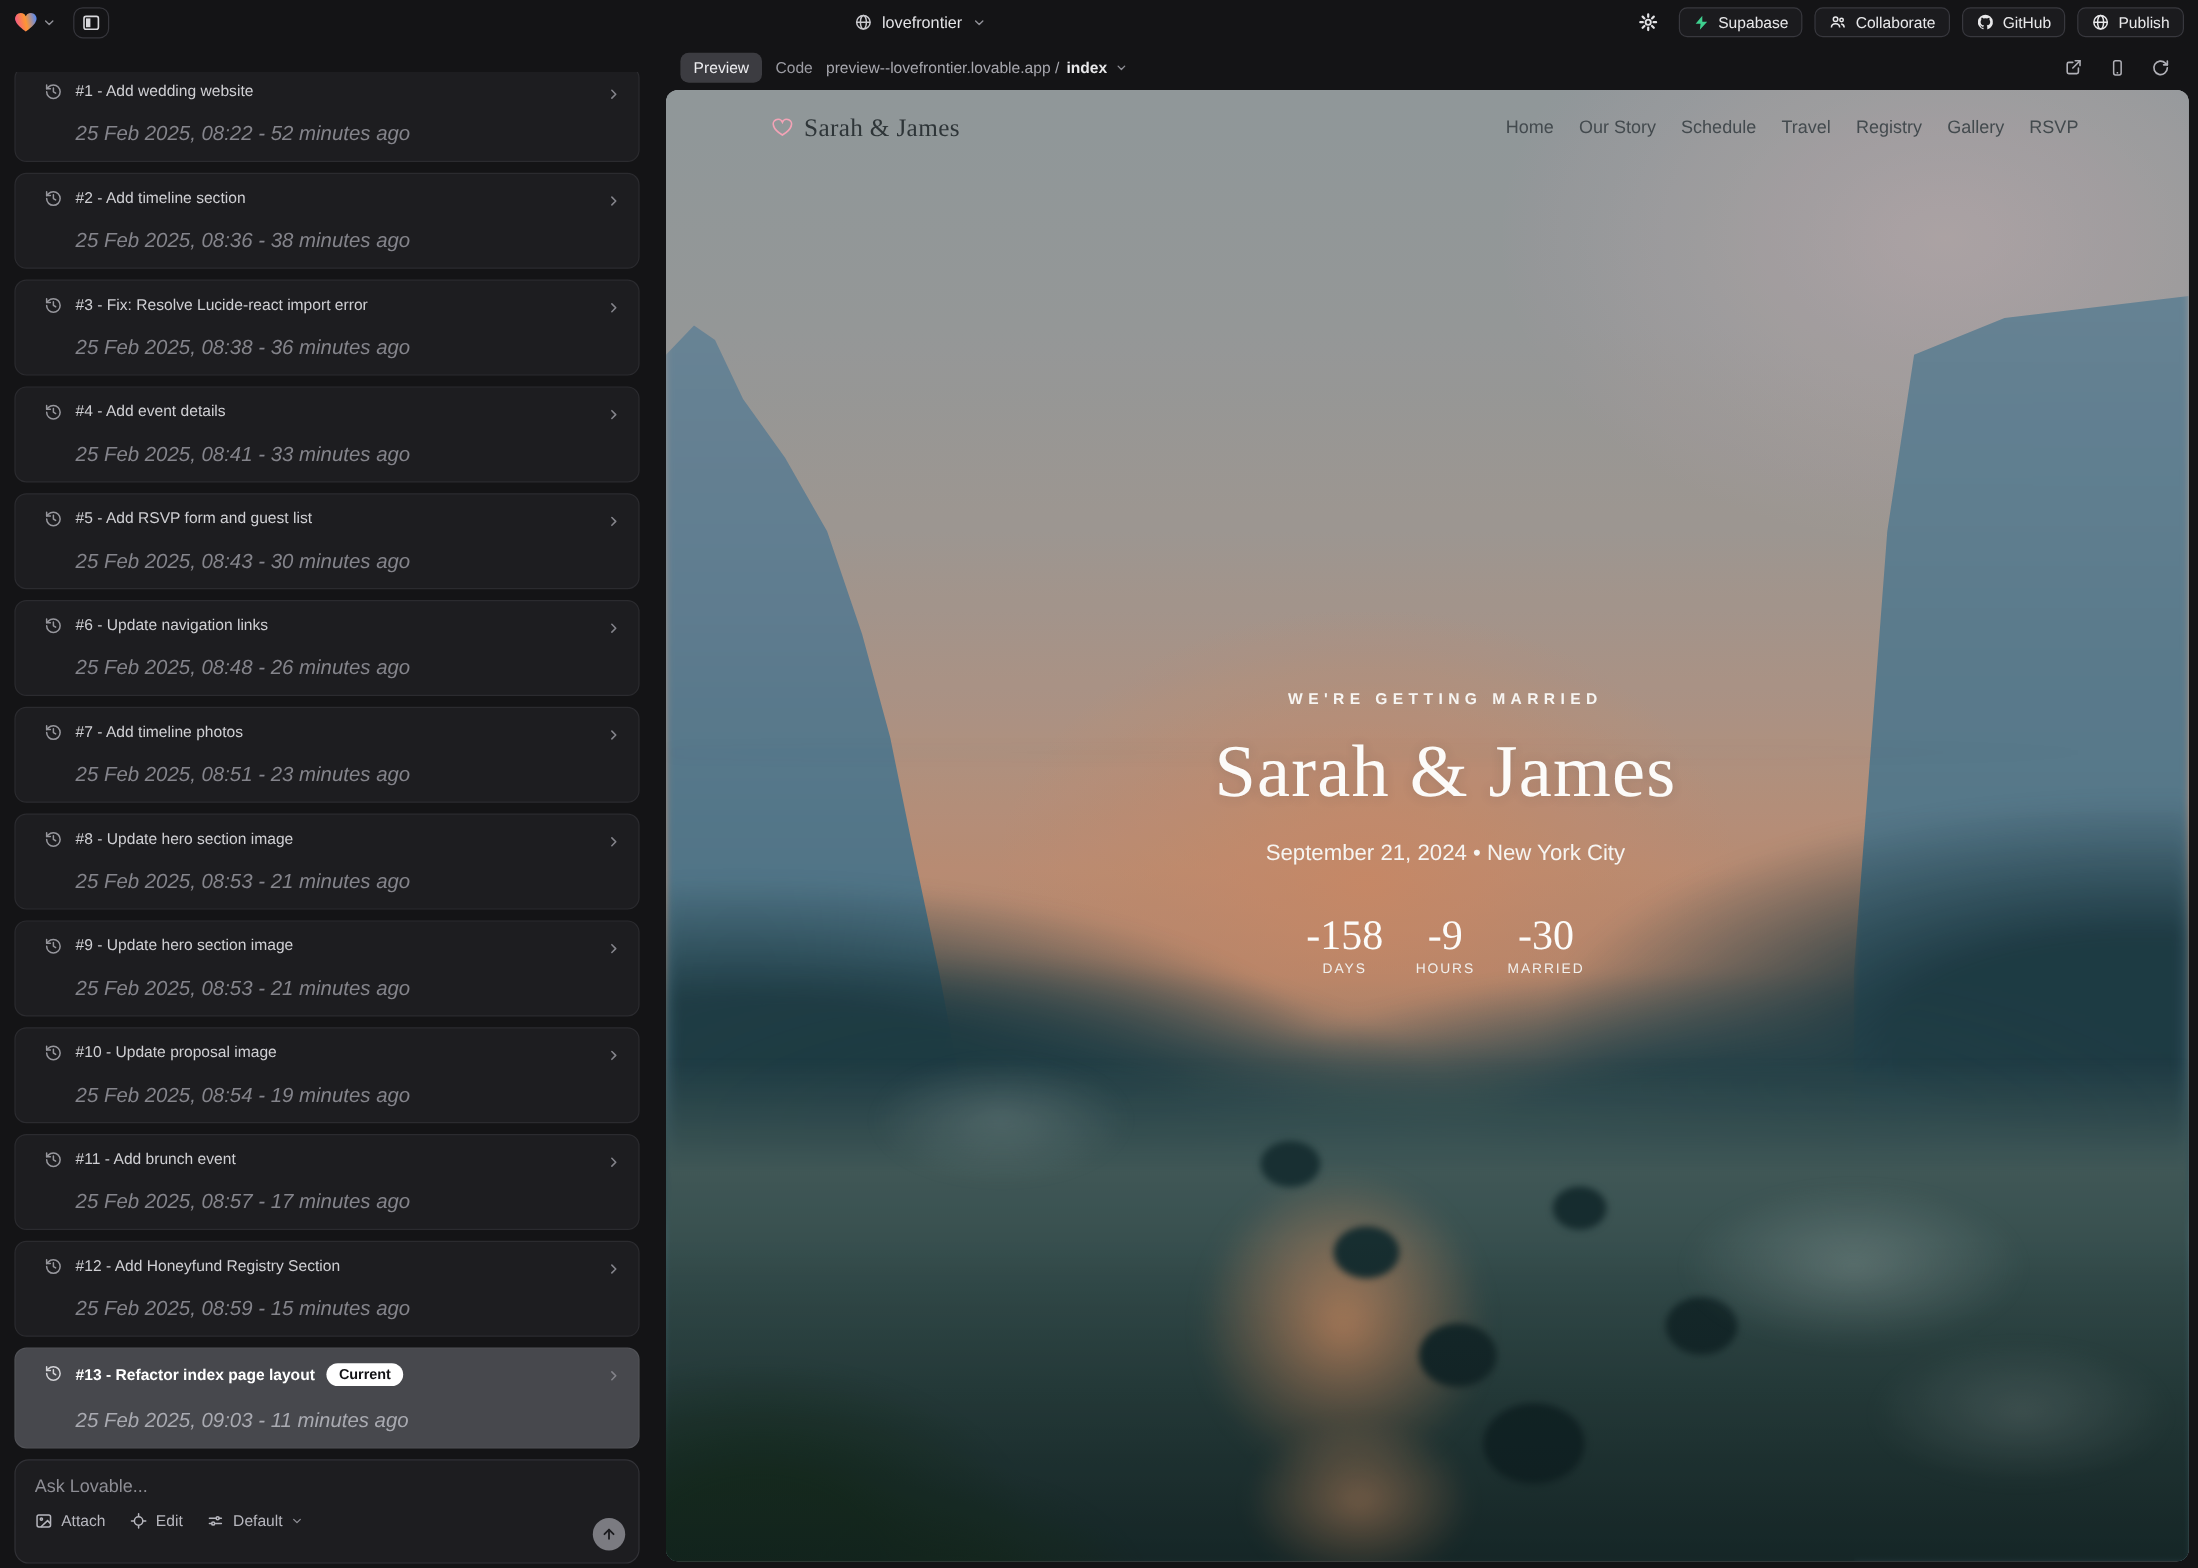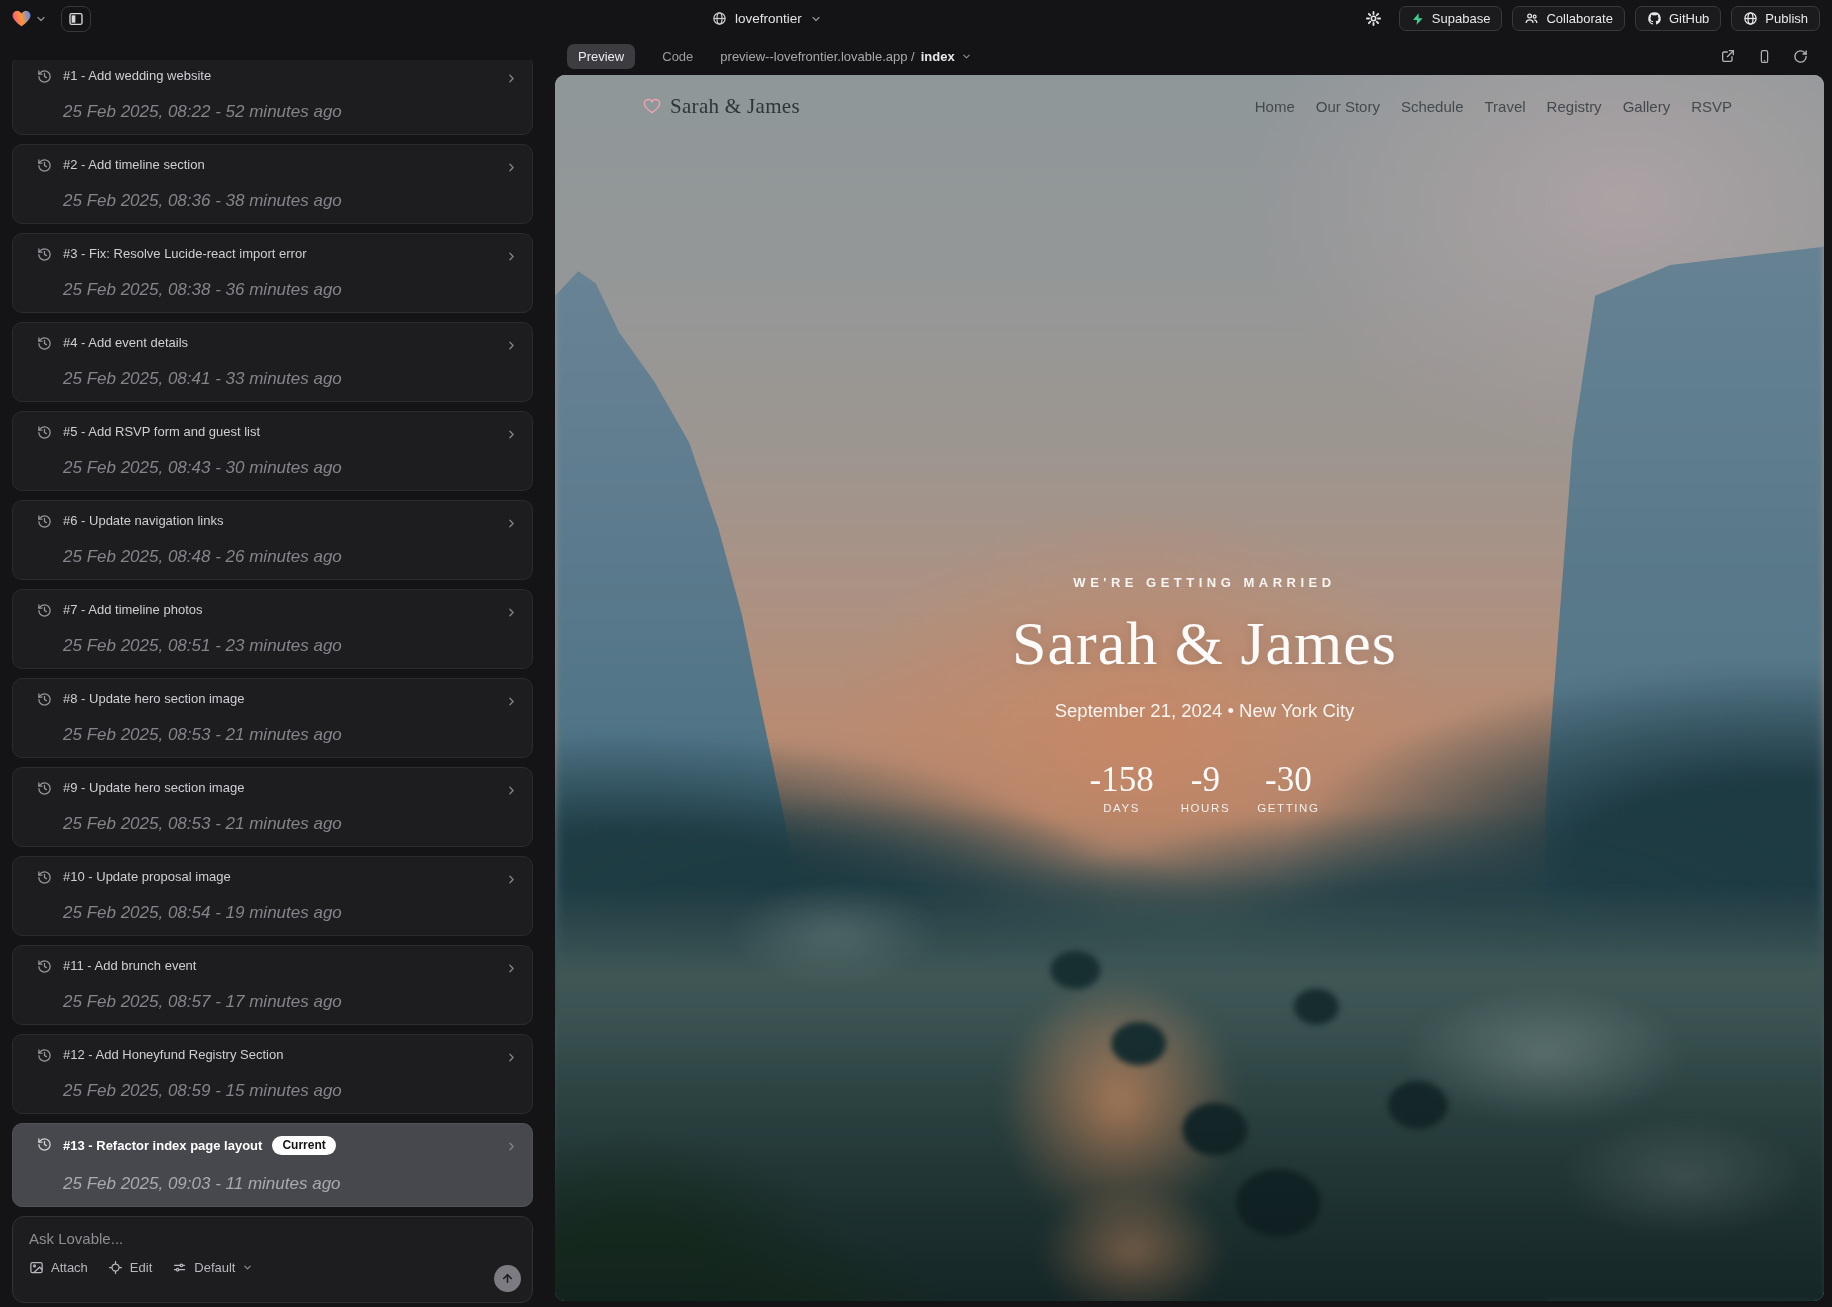--- a/index.html
+++ b/index.html
@@ -42,21 +42,21 @@
   
   .composer { position:relative; margin:0 12px 4px 12px; height:87px; background:#1d1d20; border:1px solid #313136; border-radius:12px; padding:13px 16px 10px 16px; }
   .composer-input { width:100%; background:transparent; border:none; outline:none; color:#e4e4e7; font-size:15px; font-family:"Liberation Sans",sans-serif; }
   .composer-input::placeholder { color:#8d8d94; }
   .composer-actions { display:flex; align-items:center; gap:20px; margin-top:12px; }
   .c-act { display:flex; align-items:center; gap:7px; background:transparent; border:none; color:#b7b7be; font-size:13px; cursor:pointer; }
   .send-btn { position:absolute; right:11px; bottom:10px; width:27px; height:27px; border-radius:50%; background:#7b7b81; border:none; display:flex; align-items:center; justify-content:center; color:#1b1b1e; cursor:pointer; }
 
   
   .preview-panel { position:absolute; left:555px; top:37px; right:8px; bottom:0; }
-  .preview-toolbar { height:38px; display:flex; align-items:center; gap:16px; padding:0 6px 0 12px; }
+  .preview-toolbar { height:38px; display:flex; align-items:center; padding:0 6px 0 12px; }
   .pv-tab { font-size:13px; border:none; cursor:pointer; background:transparent; color:#9b9ba2; padding:5px 11px; border-radius:7px; }
   .pv-tab.active { background:#3c3c41; color:#ececef; }
   .pv-url { display:flex; align-items:center; gap:6px; font-size:13px; color:#a7a7ae; cursor:pointer; }
   .pv-url b { color:#e8e8ea; font-weight:700; }
   .pv-icons { margin-left:auto; display:flex; align-items:center; gap:21px; padding-right:10px; }
   .pv-iconbtn { background:transparent; border:none; color:#b0b0b7; cursor:pointer; }
 
   
   .site { position:absolute; top:38px; left:0; right:0; bottom:6px; border-radius:10px; overflow:hidden; background:#a6adb0; }
   .layer { position:absolute; }
@@ -673,19 +673,19 @@
             <div class="cd-label">DAYS</div>
           </div>
 
           <div class="cd-item">
             <div class="cd-value">-9</div>
             <div class="cd-label">HOURS</div>
           </div>
 
           <div class="cd-item">
             <div class="cd-value">-30</div>
-            <div class="cd-label">GETTING</div>
+            <div class="cd-label">MARRIED</div>
           </div>
 
       </div>
     </div>
   </div>
 </main>
 
 </body></html>

